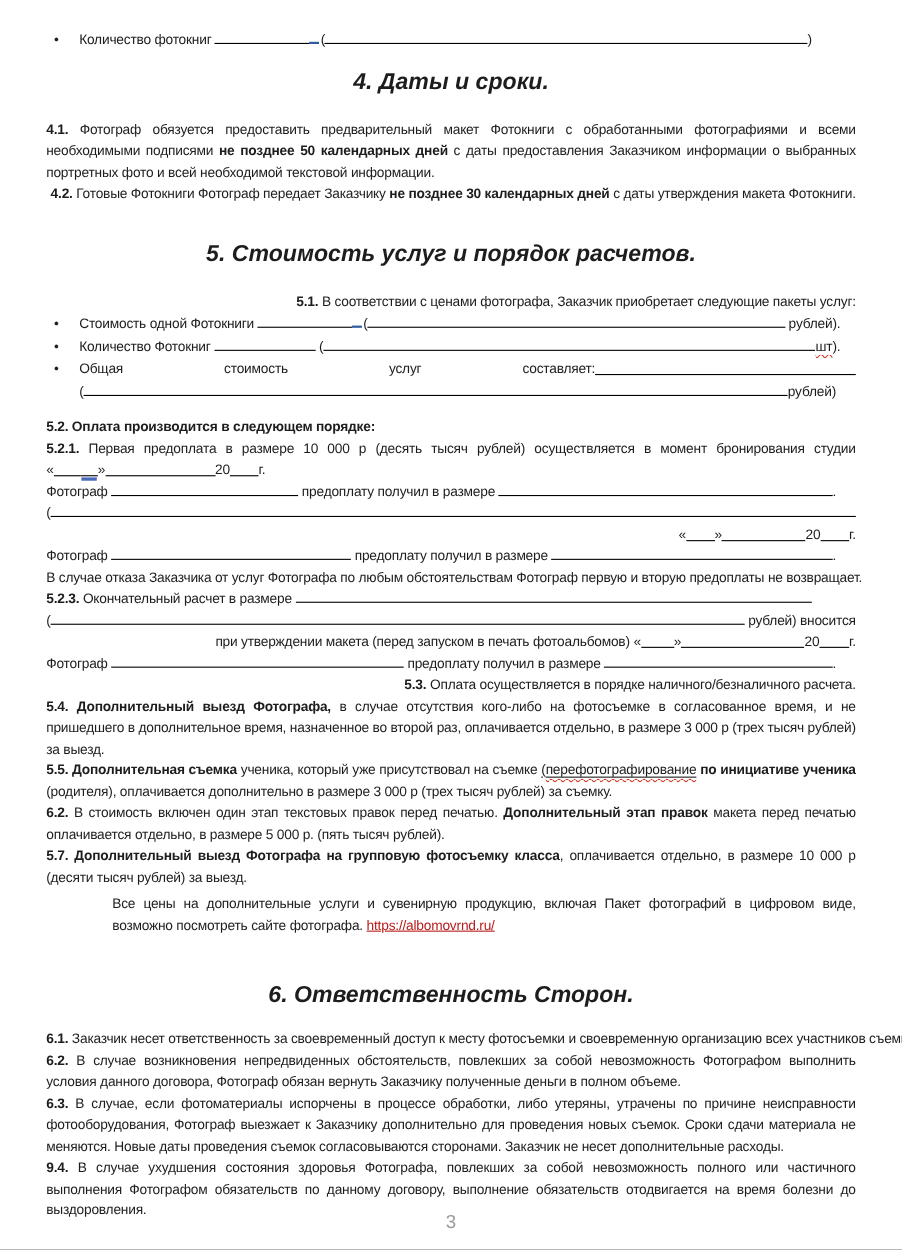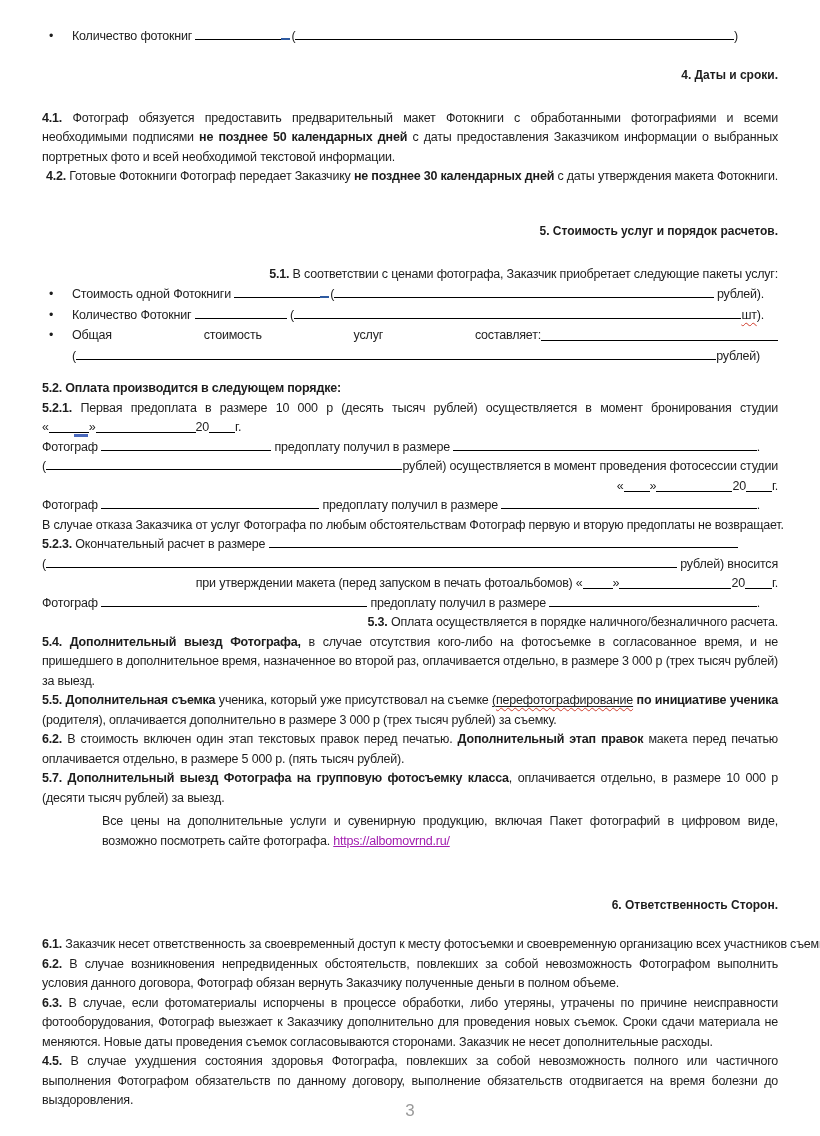--- a/index.html
+++ b/index.html
@@ -19,22 +19,22 @@
   }
   p{margin:0;}
   .just{text-align:justify;}
   .just-last{text-align:justify;text-align-last:justify;}
   .left{text-align:right;}
   .nowrap{white-space:nowrap;}
   .b{font-weight:700;}
   .u{text-decoration:underline;text-underline-offset:2px;}
   .sq{text-decoration:underline wavy #cf3a2a 1px;text-underline-offset:2.5px;text-decoration-skip-ink:none;}
   .heading{
-    text-align:right;font-weight:700;font-size:12px;line-height:20px;
-    margin:18px 0 24px 0;letter-spacing:0;
+    text-align:center;font-weight:700;font-size:21px;line-height:20px;
+    margin:18px 0 24px 0;letter-spacing:0;font-style:italic;
   }
   .heading.h6{margin:44px 0 20px 0;}
   .line{display:flex;align-items:baseline;}
   .line span{white-space:pre;}
   .bullet{margin-bottom:1px;}
   .bullet .marker{flex:0 0 30px;width:30px;padding-left:7px;box-sizing:border-box;white-space:pre;}
   .bullet.blk{position:relative;padding-left:30px;}
   .bullet.blk .marker{position:absolute;left:7px;top:0;width:auto;padding:0;}
   .blank{
     display:inline-block;height:12px;border-bottom:1px solid #000;
@@ -42,21 +42,21 @@
   }
   .line .blank{align-self:baseline;margin-bottom:-2px;}
   .blank.blue::after{
     content:"";position:absolute;left:1px;right:1px;bottom:-5px;height:3px;background:#4a69bd;
   }
   .insmark{
     display:inline-block;width:9px;height:12px;border-bottom:2px solid #2e5aa0;
     vertical-align:-2px;margin-right:1px;
   }
   .group{display:inline-block;white-space:nowrap;}
-  a.link{color:#a21caf;text-decoration:underline;cursor:pointer;}
+  a.link{color:#b91c1c;text-decoration:underline;cursor:pointer;}
   .pagenum{
     position:absolute;left:0;bottom:16px;width:100%;text-align:center;
     color:#9a9a9a;font-size:17px;letter-spacing:0;
   }
 </style>
 </head>
 <body>
 
 <div class="page">
   <div>
@@ -103,21 +103,20 @@
       <div class="line" style="margin-right: 18px;">
         <span>Фотограф </span>
         <span class="blank" style="width: 170px;"></span>
         <span> предоплату получил в размере </span>
         <span class="blank" style="flex: 1 1 150px;"></span>
         <span>.</span>
       </div>
       <div class="line">
         <span>(</span>
         <span class="blank" style="flex: 1 1 200px;"></span>
-        <span>рублей) осуществляется в момент проведения фотосессии студии</span>
       </div>
       <p class="left"><span class="group"><span>«</span><span class="blank" style="width: 26px;"></span><span>»</span><span class="blank" style="width: 76px;"></span><span>20</span><span class="blank" style="width: 26px;"></span><span>г.</span></span></p>
       <div class="line" style="margin-right: 18px;">
         <span>Фотограф </span>
         <span class="blank" style="width: 218px;"></span>
         <span> предоплату получил в размере </span>
         <span class="blank" style="flex: 1 1 120px;"></span>
         <span>.</span>
       </div>
       <p class="left nowrap"><span>В случае отказа Заказчика от услуг Фотографа по любым обстоятельствам Фотограф первую и вторую предоплаты не возвращает.</span></p>
@@ -142,16 +141,16 @@
       <p class="left"><span class="b">5.3.</span><span> Оплата осуществляется в порядке наличного/безналичного расчета.</span></p>
       <p class="just"><span class="b">5.4. Дополнительный выезд Фотографа,</span><span> в случае отсутствия кого-либо на фотосъемке в согласованное время, и не пришедшего в дополнительное время, назначенное во второй раз, оплачивается отдельно, в размере 3 000 р (трех тысяч рублей) за выезд.</span></p>
       <p class="just"><span class="b">5.5. Дополнительная съемка</span><span> ученика, который уже присутствовал на съемке </span><span class="u">(</span><span class="u"><span class="sq">перефотографирование</span></span><span> </span><span class="b">по инициативе ученика</span><span> (родителя), оплачивается дополнительно в размере 3 000 р (трех тысяч рублей) за съемку.</span></p>
       <p class="just"><span class="b">6.2.</span><span> В стоимость включен один этап текстовых правок перед печатью. </span><span class="b">Дополнительный этап правок</span><span> макета перед печатью оплачивается отдельно, в размере 5 000 р. (пять тысяч рублей).</span></p>
       <p class="just"><span class="b">5.7. Дополнительный выезд Фотографа на групповую фотосъемку класса</span><span>, оплачивается отдельно, в размере 10 000 р (десяти тысяч рублей) за выезд.</span></p>
       <p class="just" style="margin-top: 4px; padding-left: 60px;"><span>Все цены на дополнительные услуги и сувенирную продукцию, включая Пакет фотографий в цифровом виде, возможно посмотреть сайте фотографа. </span><a class="link">https://albomovrnd.ru/</a></p>
       <div class="heading h6"><span>6. Ответственность Сторон.</span></div>
       <p class="left nowrap"><span class="b">6.1.</span><span> Заказчик несет ответственность за своевременный доступ к месту фотосъемки и своевременную организацию всех участников съемки.</span></p>
       <p class="just"><span class="b">6.2.</span><span> В случае возникновения непредвиденных обстоятельств, повлекших за собой невозможность Фотографом выполнить условия данного договора, Фотограф обязан вернуть Заказчику полученные деньги в полном объеме.</span></p>
       <p class="just"><span class="b">6.3.</span><span> В случае, если фотоматериалы испорчены в процессе обработки, либо утеряны, утрачены по причине неисправности фотооборудования, Фотограф выезжает к Заказчику дополнительно для проведения новых съемок. Сроки сдачи материала не меняются. Новые даты проведения съемок согласовываются сторонами. Заказчик не несет дополнительные расходы.</span></p>
-      <p class="just"><span class="b">4.5.</span><span> В случае ухудшения состояния здоровья Фотографа, повлекших за собой невозможность полного или частичного выполнения Фотографом обязательств по данному договору, выполнение обязательств отодвигается на время болезни до выздоровления.</span></p>
+      <p class="just"><span class="b">9.4.</span><span> В случае ухудшения состояния здоровья Фотографа, повлекших за собой невозможность полного или частичного выполнения Фотографом обязательств по данному договору, выполнение обязательств отодвигается на время болезни до выздоровления.</span></p>
     </div>
   <div class="pagenum">3</div>
 </div>
 
 </body></html>

